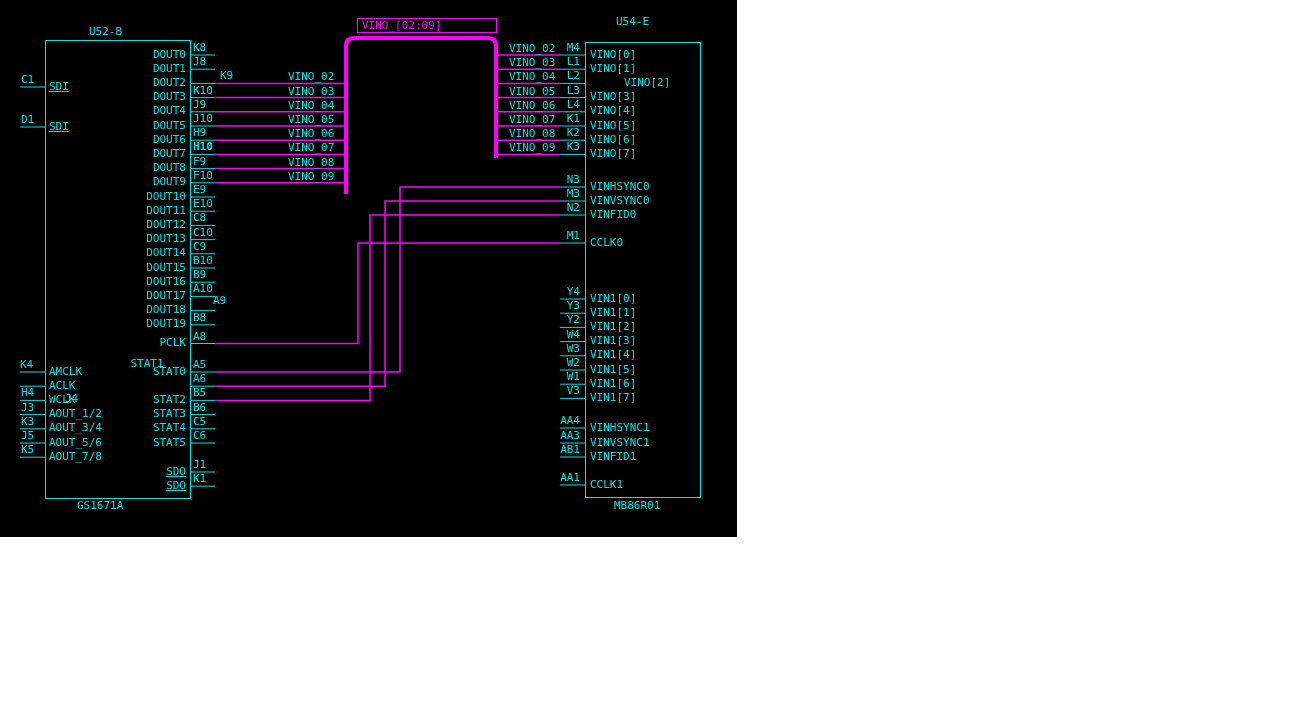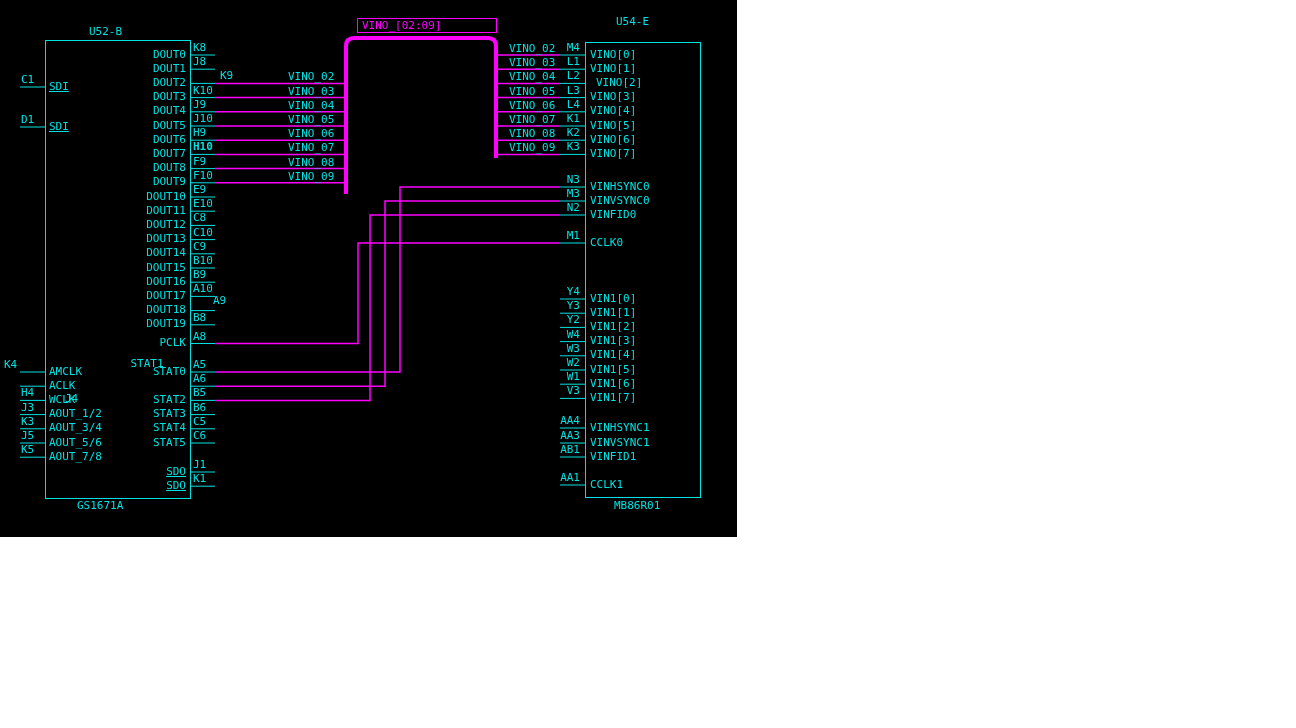--- a/index.html
+++ b/index.html
@@ -181,42 +181,42 @@
         <div class="t" style="left: 193px; top: 430px;">C6</div>
         <div class="t r" style="left: 108px; top: 436.5px; width: 78px;">STAT5</div>
         <div class="t" style="left: 193px; top: 459px;">J1</div>
         <div class="t r ul" style="left: 108px; top: 465.5px; width: 78px;">SDO</div>
         <div class="t" style="left: 193px; top: 473.2px;">K1</div>
         <div class="t r ul" style="left: 108px; top: 479.7px; width: 78px;">SDO</div>
         <div class="t" style="left: 21px; top: 74px;">C1</div>
         <div class="t ul" style="left: 49px; top: 80.5px;">SDI</div>
         <div class="t" style="left: 21px; top: 114px;">D1</div>
         <div class="t ul" style="left: 49px; top: 120.5px;">SDI</div>
-        <div class="t" style="left: 4px; top: 359px;">K4</div>
+        <div class="t" style="left: 20px; top: 359px;">K4</div>
         <div class="t" style="left: 49px; top: 365.5px;">AMCLK</div>
         <div class="t" style="left: 21px; top: 393px; margin-left: 44px;">J4</div>
         <div class="t" style="left: 49px; top: 379.7px;">ACLK</div>
         <div class="t" style="left: 21px; top: 387.4px;">H4</div>
         <div class="t" style="left: 49px; top: 393.9px;">WCLK</div>
         <div class="t" style="left: 21px; top: 401.6px;">J3</div>
         <div class="t" style="left: 49px; top: 408.1px;">AOUT_1/2</div>
         <div class="t" style="left: 21px; top: 415.8px;">K3</div>
         <div class="t" style="left: 49px; top: 422.3px;">AOUT_3/4</div>
         <div class="t" style="left: 21px; top: 430px;">J5</div>
         <div class="t" style="left: 49px; top: 436.5px;">AOUT_5/6</div>
         <div class="t" style="left: 21px; top: 444.2px;">K5</div>
         <div class="t" style="left: 49px; top: 450.7px;">AOUT_7/8</div>
         <div class="t r" style="left: 551px; top: 42px; width: 29px;">M4</div>
         <div class="t" style="left: 590px; top: 48.5px;">VINO[0]</div>
         <div class="t" style="left: 509px; top: 43px;">VINO_02</div>
         <div class="t r" style="left: 551px; top: 56.2px; width: 29px;">L1</div>
         <div class="t" style="left: 590px; top: 62.7px;">VINO[1]</div>
         <div class="t" style="left: 509px; top: 57.2px;">VINO_03</div>
         <div class="t r" style="left: 551px; top: 70.4px; width: 29px;">L2</div>
-        <div class="t" style="left: 596px; top: 76.9px;">VINO[2]</div>
+        <div class="t" style="left: 624px; top: 76.9px;">VINO[2]</div>
         <div class="t" style="left: 509px; top: 71.4px;">VINO_04</div>
         <div class="t r" style="left: 551px; top: 84.6px; width: 29px;">L3</div>
         <div class="t" style="left: 590px; top: 91.1px;">VINO[3]</div>
         <div class="t" style="left: 509px; top: 85.6px;">VINO_05</div>
         <div class="t r" style="left: 551px; top: 98.8px; width: 29px;">L4</div>
         <div class="t" style="left: 590px; top: 105.3px;">VINO[4]</div>
         <div class="t" style="left: 509px; top: 99.8px;">VINO_06</div>
         <div class="t r" style="left: 551px; top: 113px; width: 29px;">K1</div>
         <div class="t" style="left: 590px; top: 119.5px;">VINO[5]</div>
         <div class="t" style="left: 509px; top: 114px;">VINO_07</div>

